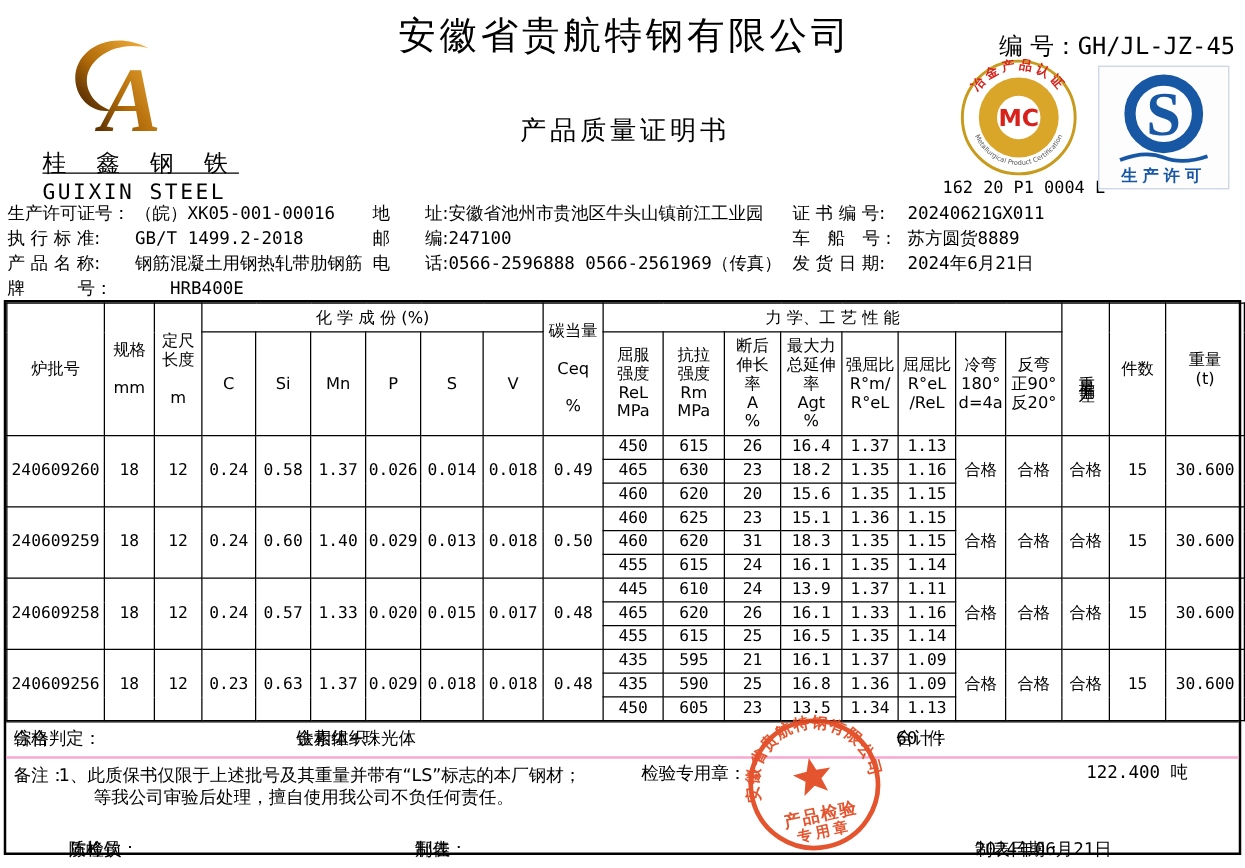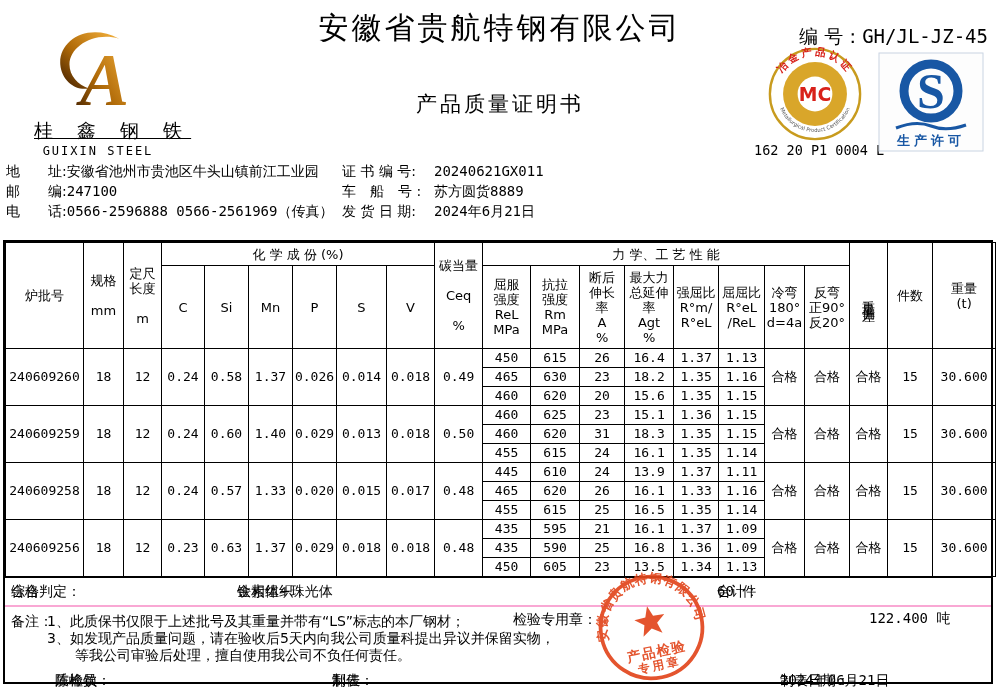--- a/index.html
+++ b/index.html
@@ -10,21 +10,21 @@
   .company-title{position:absolute;top:8px;left:160px;width:680px;text-align:center;
         font-size:30px;letter-spacing:3px;font-family:"Liberation Serif",serif;}
   .doc-title{position:absolute;top:90px;left:160px;width:680px;text-align:center;
         font-size:21px;letter-spacing:3px;font-family:"Liberation Serif",serif;}
   .serial{position:absolute;top:24px;right:8px;font-size:19px;}
   .serial .mono{font-family:"DejaVu Sans Mono",monospace;}
 
   .logo{position:absolute;left:34px;top:24px;width:128px;text-align:center;}
   .logo svg{width:112px;height:92px;display:block;margin:0 auto;}
   .logo-cn{font-size:19px;letter-spacing:9px;margin-top:2px;white-space:nowrap;text-decoration:underline;}
-  .logo-en{font-size:12px;letter-spacing:2px;font-family:"DejaVu Sans Mono",monospace;white-space:nowrap;}
+  .logo-en{font-size:17px;letter-spacing:2px;font-family:"DejaVu Sans Mono",monospace;white-space:nowrap;}
 
   .mc-mark{position:absolute;left:768px;top:47px;width:94px;height:94px;}
   .mc-code{position:absolute;left:754px;top:142px;font-size:13.5px;font-family:"DejaVu Sans Mono",monospace;white-space:nowrap;}
   .qs-mark{position:absolute;left:877px;top:52px;width:108px;height:100px;}
 
   
   .info{position:absolute;top:161px;left:6px;width:986px;display:flex;font-size:14px;}
   .info-col{line-height:20px;}
   .info-col.c1{width:292px;}
   .info-col.c2{width:336px;}
@@ -117,20 +117,26 @@
 
   <svg class="qs-mark" viewBox="0 0 106 100">
     <rect x="1" y="1" width="104" height="98" fill="#fdfdfd" stroke="#c9d4e2" stroke-width="1"></rect>
     <circle cx="53" cy="39" r="27" fill="none" stroke="#1857a4" stroke-width="9"></circle>
     <text x="53" y="56" text-anchor="middle" font-size="50" font-weight="bold" fill="#1857a4" font-family="Liberation Serif,serif">S</text>
     <path d="M18,76 Q38,68 53,74 T88,73" fill="none" stroke="#1857a4" stroke-width="3"></path>
     <text x="53" y="93" text-anchor="middle" font-size="13" font-weight="bold" fill="#1857a4" letter-spacing="4">生产许可</text>
   </svg>
 
   <div class="info">
+    <div class="info-col c1">
+        <div class="info-row"><span class="lbl">生产许可证号：</span><span class="val">（皖）XK05-001-00016</span></div>
+        <div class="info-row"><span class="lbl">执 行 标 准:</span><span class="val">GB/T 1499.2-2018</span></div>
+        <div class="info-row"><span class="lbl">产 品 名 称:</span><span class="val">钢筋混凝土用钢热轧带肋钢筋</span></div>
+        <div class="info-row"><span class="lbl">牌　　　号：</span><span class="val">　　HRB400E</span></div>
+      </div>
     <div class="info-col c2">
         <div class="info-row"><span class="lbl">地　　址:</span><span class="val">安徽省池州市贵池区牛头山镇前江工业园</span></div>
         <div class="info-row"><span class="lbl">邮　　编:</span><span class="val">247100</span></div>
         <div class="info-row"><span class="lbl">电　　话:</span><span class="val">0566-2596888  0566-2561969（传真）</span></div>
       </div>
     <div class="info-col c3">
         <div class="info-row"><span class="lbl">证 书 编 号:</span><span class="val">20240621GX011</span></div>
         <div class="info-row"><span class="lbl">车　船　号 :</span><span class="val">苏方圆货8889</span></div>
         <div class="info-row"><span class="lbl">发 货 日 期:</span><span class="val">2024年6月21日</span></div>
       </div>
@@ -396,21 +402,20 @@
           <span>合计：</span>
           <span class="num">60 件</span>
         </span>
       <span class="s-weight num">122.400  吨</span>
     </div>
 
     <div class="notes">
       <span class="notes-label">备注：</span>
       <div class="notes-lines">
           <div class="note-line">1、此质保书仅限于上述批号及其重量并带有“LS”标志的本厂钢材；</div>
-          <div class="note-line">3、如发现产品质量问题，请在验收后5天内向我公司质量科提出异议并保留实物，</div>
           <div class="note-line">　　等我公司审验后处理，擅自使用我公司不负任何责任。</div>
         </div>
     </div>
   </div>
 
   <svg class="stamp" viewBox="0 0 120 120">
     <circle cx="60" cy="60" r="54" fill="none" stroke="#e2481f" stroke-width="4"></circle>
     <path id="stampArc" d="M 14.9,76.4 A 48,48 0 1 1 105.1,76.4" fill="none"></path>
     <text font-size="13.5" font-weight="bold" fill="#e2481f" letter-spacing="1">
       <textPath href="#stampArc" startOffset="50%" text-anchor="middle">安徽省贵航特钢有限公司</textPath>

